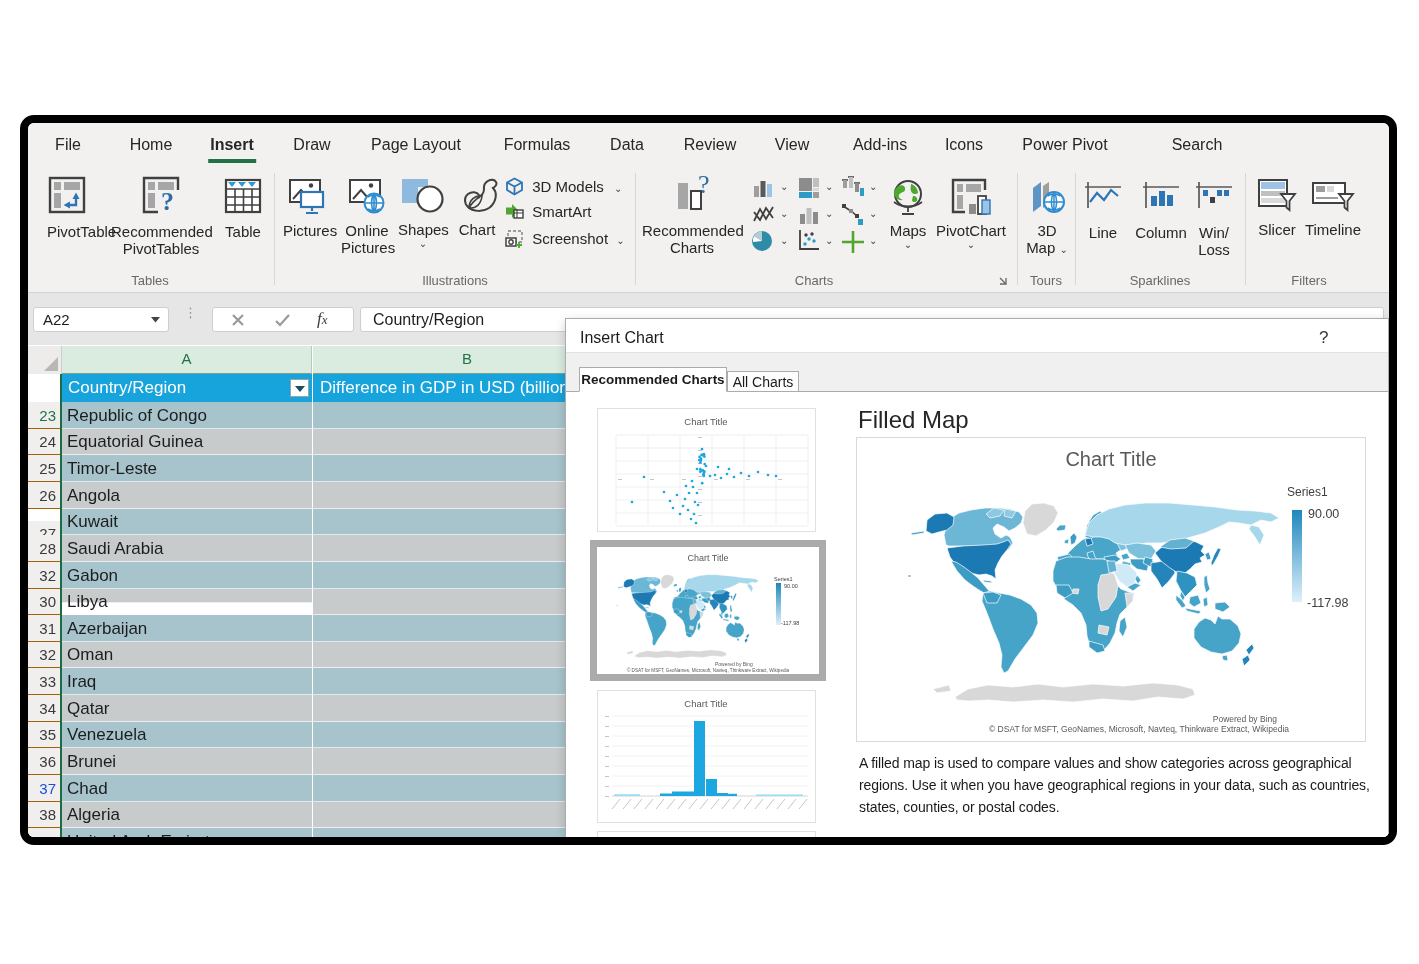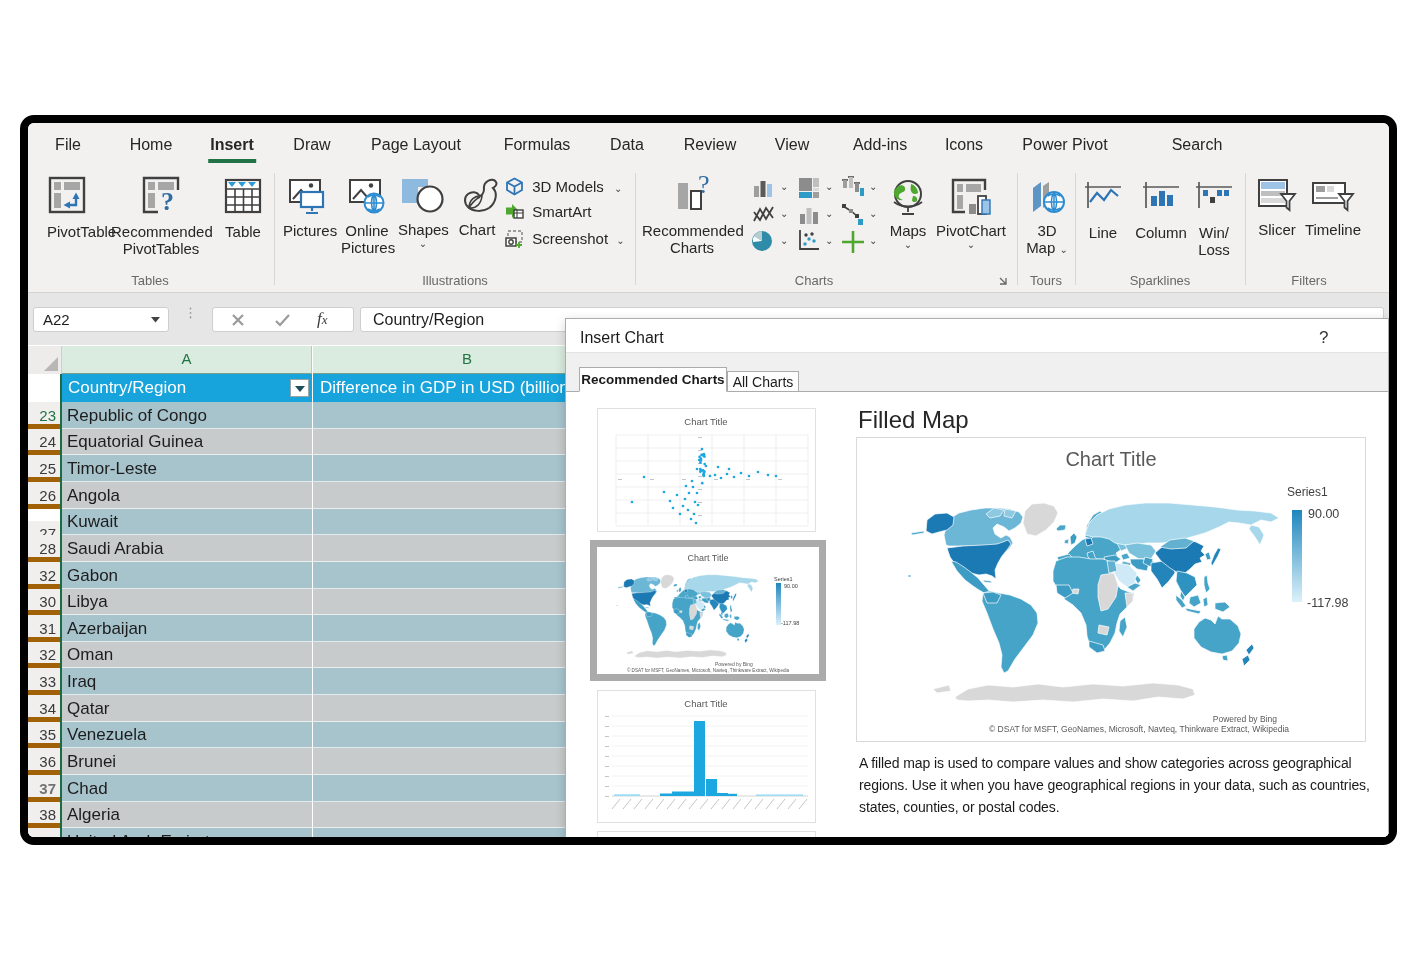--- a/index.html
+++ b/index.html
@@ -21,21 +21,21 @@
 .chev { font-size:10px; color:#444; }
 .ribbon-bottom { position:absolute; left:0; top:169px; width:100%; height:1px; background:#d5d3d1; }
 
 #fbar { position:absolute; left:0; top:170px; width:100%; height:52px; background:#e6e6e6;text-align:center; }
 .fbox { position:absolute; background:#fff; border:1px solid #d0cecd; border-radius:3px; }
 
 #sheet { position:absolute; left:0; top:222px; width:100%; height:492px; background:#fff; }
 .colhead { position:absolute; top:1px; height:28px; background:#d9ecdf; color:#217346; font-size:15px; text-align:center; line-height:26px; border-right:1px solid #b7c9bc; border-bottom:1px solid #7ca08c; }
 #selall { position:absolute; left:0; top:1px; width:34px; height:28px; background:#eeecea; border-right:1px solid #cfcdcb; }
 #selall:after { content:""; position:absolute; right:3px; bottom:3px; border-left:14px solid transparent; border-bottom:14px solid #b9b7b5; }
-.rowhead { position:absolute; left:0; width:32px; height:27px; background:#f0efee; color:#3c3c3b; font-size:15px; text-align:right; padding-right:4px; line-height:26px; border-bottom:5px solid #a16207; }
+.rowhead { position:absolute; left:0; width:32px; height:27px; background:#f0efee; color:#3c3c3b; font-size:15px; text-align:right; padding-right:4px; line-height:26px; border-bottom:1px solid #a16207; }
 
 #dialog { position:absolute; left:537px; top:195px; width:824px; height:522px; background:#fff; border:1px solid #acacac; box-shadow:0 3px 10px rgba(0,0,0,0.18); overflow:hidden; }
 #dlg-title { position:absolute; left:14px; top:10px; font-size:16px; color:#1a1a1a; z-index:2; }
 #dlg-help { position:absolute; left:753px; top:9px; font-size:17px; color:#333; }
 #dlg-tabstrip { position:absolute; left:0; top:33px; width:100%; height:39px; background:#f0f0f0; border-top:1px solid #e3e3e3; z-index:1; }
 .dtab { position:absolute; font-size:15px; color:#1a1a1a; background:#fff; border:1px solid #ababab; }
 #dtab1 { left:13px; top:48px; width:148px; height:25px; font-weight:bold; font-size:13.5px; line-height:23px; text-align:center; border-bottom:1px solid #fff; z-index:3; white-space:nowrap; }
 #dtab2 { left:161px; top:52px; width:72px; height:20px; font-size:14px; line-height:20px; text-align:center; background:#fdfdfd; border-bottom:none; z-index:2; white-space:nowrap; }
 #dlg-rule { position:absolute; left:0; top:72px; width:100%; height:1px; background:#ababab; z-index:2; }
 #dlg-content { position:absolute; left:1px; top:79px; width:822px; height:439px; background:#fff; }
@@ -401,41 +401,41 @@
     <div class="rowhead" style="top:176px; height:26px; color:#3a3a3a; line-height:26px;">27</div>
     <div style="position:absolute; left:34px; top:164px; width:250px; height:26px; background:#a7c4cd; border-bottom:1px solid rgba(255,255,255,0.65); font-size:17px; color:#1d1d1d; line-height:26px; padding-left:5px; white-space:nowrap;">Kuwait</div>
     <div style="position:absolute; left:285px; top:164px; width:309px; height:26px; background:#a7c4cd; border-bottom:1px solid rgba(255,255,255,0.65);"></div>
     <div class="rowhead" style="top:190px; height:27px; color:#3a3a3a; line-height:27px;">28</div>
     <div style="position:absolute; left:34px; top:190px; width:250px; height:27px; background:#c8cbcb; border-bottom:1px solid rgba(255,255,255,0.65); font-size:17px; color:#1d1d1d; line-height:27px; padding-left:5px; white-space:nowrap;">Saudi Arabia</div>
     <div style="position:absolute; left:285px; top:190px; width:309px; height:27px; background:#c8cbcb; border-bottom:1px solid rgba(255,255,255,0.65);"></div>
     <div class="rowhead" style="top:217px; height:27px; color:#3a3a3a; line-height:27px;">32</div>
     <div style="position:absolute; left:34px; top:217px; width:250px; height:27px; background:#a7c4cd; border-bottom:1px solid rgba(255,255,255,0.65); font-size:17px; color:#1d1d1d; line-height:27px; padding-left:5px; white-space:nowrap;">Gabon</div>
     <div style="position:absolute; left:285px; top:217px; width:309px; height:27px; background:#a7c4cd; border-bottom:1px solid rgba(255,255,255,0.65);"></div>
     <div class="rowhead" style="top:244px; height:26px; color:#3a3a3a; line-height:26px;">30</div>
-    <div style="position:absolute; left:34px; top:244px; width:250px; height:26px; background:#c8cbcb; border-bottom:1px solid rgba(255,255,255,0.65); font-size:17px; color:#1d1d1d; line-height:26px; padding-left:5px; white-space:nowrap;">Libya</div>
+    <div style="position:absolute; left:34px; top:244px; width:250px; height:14px; background:#c8cbcb; border-bottom:1px solid rgba(255,255,255,0.65); font-size:17px; color:#1d1d1d; line-height:26px; padding-left:5px; white-space:nowrap;">Libya</div>
     <div style="position:absolute; left:285px; top:244px; width:309px; height:26px; background:#c8cbcb; border-bottom:1px solid rgba(255,255,255,0.65);"></div>
     <div class="rowhead" style="top:270px; height:27px; color:#3a3a3a; line-height:27px;">31</div>
     <div style="position:absolute; left:34px; top:270px; width:250px; height:27px; background:#a7c4cd; border-bottom:1px solid rgba(255,255,255,0.65); font-size:17px; color:#1d1d1d; line-height:27px; padding-left:5px; white-space:nowrap;">Azerbaijan</div>
     <div style="position:absolute; left:285px; top:270px; width:309px; height:27px; background:#a7c4cd; border-bottom:1px solid rgba(255,255,255,0.65);"></div>
     <div class="rowhead" style="top:297px; height:26px; color:#3a3a3a; line-height:26px;">32</div>
     <div style="position:absolute; left:34px; top:297px; width:250px; height:26px; background:#c8cbcb; border-bottom:1px solid rgba(255,255,255,0.65); font-size:17px; color:#1d1d1d; line-height:26px; padding-left:5px; white-space:nowrap;">Oman</div>
     <div style="position:absolute; left:285px; top:297px; width:309px; height:26px; background:#c8cbcb; border-bottom:1px solid rgba(255,255,255,0.65);"></div>
     <div class="rowhead" style="top:323px; height:27px; color:#3a3a3a; line-height:27px;">33</div>
     <div style="position:absolute; left:34px; top:323px; width:250px; height:27px; background:#a7c4cd; border-bottom:1px solid rgba(255,255,255,0.65); font-size:17px; color:#1d1d1d; line-height:27px; padding-left:5px; white-space:nowrap;">Iraq</div>
     <div style="position:absolute; left:285px; top:323px; width:309px; height:27px; background:#a7c4cd; border-bottom:1px solid rgba(255,255,255,0.65);"></div>
     <div class="rowhead" style="top:350px; height:27px; color:#3a3a3a; line-height:27px;">34</div>
     <div style="position:absolute; left:34px; top:350px; width:250px; height:27px; background:#c8cbcb; border-bottom:1px solid rgba(255,255,255,0.65); font-size:17px; color:#1d1d1d; line-height:27px; padding-left:5px; white-space:nowrap;">Qatar</div>
     <div style="position:absolute; left:285px; top:350px; width:309px; height:27px; background:#c8cbcb; border-bottom:1px solid rgba(255,255,255,0.65);"></div>
     <div class="rowhead" style="top:377px; height:26px; color:#3a3a3a; line-height:26px;">35</div>
     <div style="position:absolute; left:34px; top:377px; width:250px; height:26px; background:#a7c4cd; border-bottom:1px solid rgba(255,255,255,0.65); font-size:17px; color:#1d1d1d; line-height:26px; padding-left:5px; white-space:nowrap;">Venezuela</div>
     <div style="position:absolute; left:285px; top:377px; width:309px; height:26px; background:#a7c4cd; border-bottom:1px solid rgba(255,255,255,0.65);"></div>
     <div class="rowhead" style="top:403px; height:27px; color:#3a3a3a; line-height:27px;">36</div>
     <div style="position:absolute; left:34px; top:403px; width:250px; height:27px; background:#c8cbcb; border-bottom:1px solid rgba(255,255,255,0.65); font-size:17px; color:#1d1d1d; line-height:27px; padding-left:5px; white-space:nowrap;">Brunei</div>
     <div style="position:absolute; left:285px; top:403px; width:309px; height:27px; background:#c8cbcb; border-bottom:1px solid rgba(255,255,255,0.65);"></div>
-    <div class="rowhead" style="top:430px; height:27px; color:#737373; line-height:27px;font-weight:bold;">37</div>
+    <div class="rowhead" style="top:430px; height:27px; color:#1d4ed8; line-height:27px;">37</div>
     <div style="position:absolute; left:34px; top:430px; width:250px; height:27px; background:#a7c4cd; border-bottom:1px solid rgba(255,255,255,0.65); font-size:17px; color:#1d1d1d; line-height:27px; padding-left:5px; white-space:nowrap;">Chad</div>
     <div style="position:absolute; left:285px; top:430px; width:309px; height:27px; background:#a7c4cd; border-bottom:1px solid rgba(255,255,255,0.65);"></div>
     <div class="rowhead" style="top:457px; height:26px; color:#3a3a3a; line-height:26px;">38</div>
     <div style="position:absolute; left:34px; top:457px; width:250px; height:26px; background:#c8cbcb; border-bottom:1px solid rgba(255,255,255,0.65); font-size:17px; color:#1d1d1d; line-height:26px; padding-left:5px; white-space:nowrap;">Algeria</div>
     <div style="position:absolute; left:285px; top:457px; width:309px; height:26px; background:#c8cbcb; border-bottom:1px solid rgba(255,255,255,0.65);"></div>
     <div class="rowhead" style="top:483px; height:27px; color:#3a3a3a; line-height:27px;">39</div>
     <div style="position:absolute; left:34px; top:483px; width:250px; height:27px; background:#a7c4cd; border-bottom:1px solid rgba(255,255,255,0.65); font-size:17px; color:#1d1d1d; line-height:27px; padding-left:5px; white-space:nowrap;">United Arab Emirates</div>
     <div style="position:absolute; left:285px; top:483px; width:309px; height:27px; background:#a7c4cd; border-bottom:1px solid rgba(255,255,255,0.65);"></div>
     </div>
 

